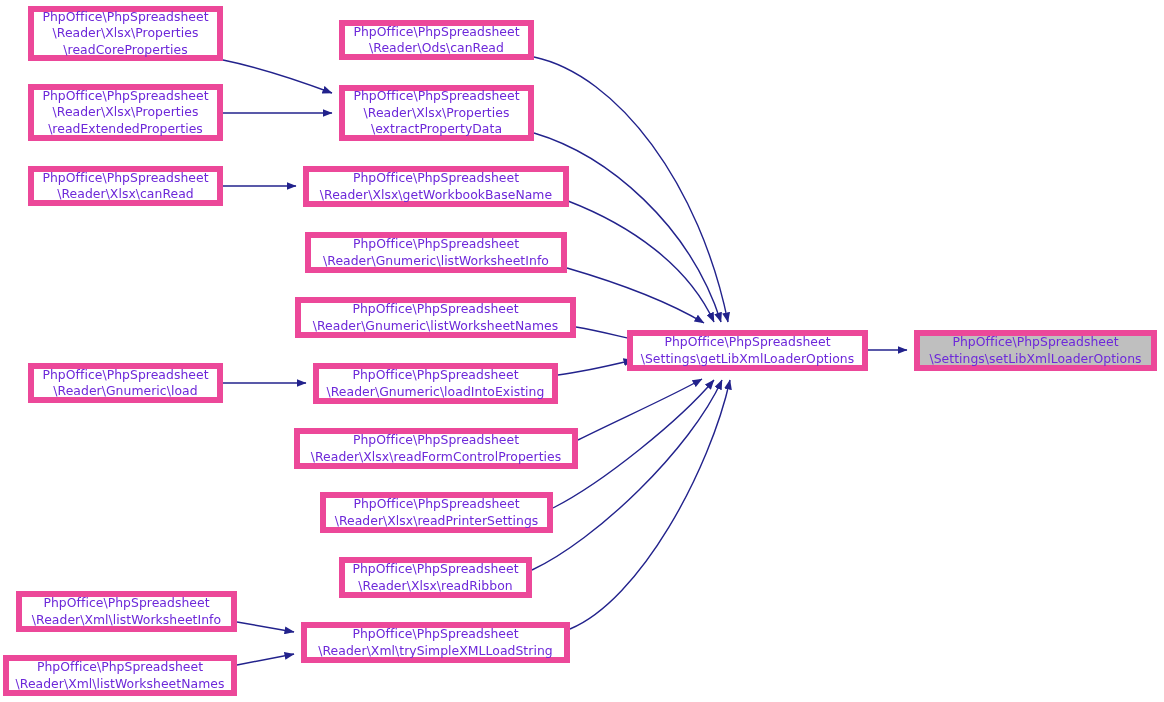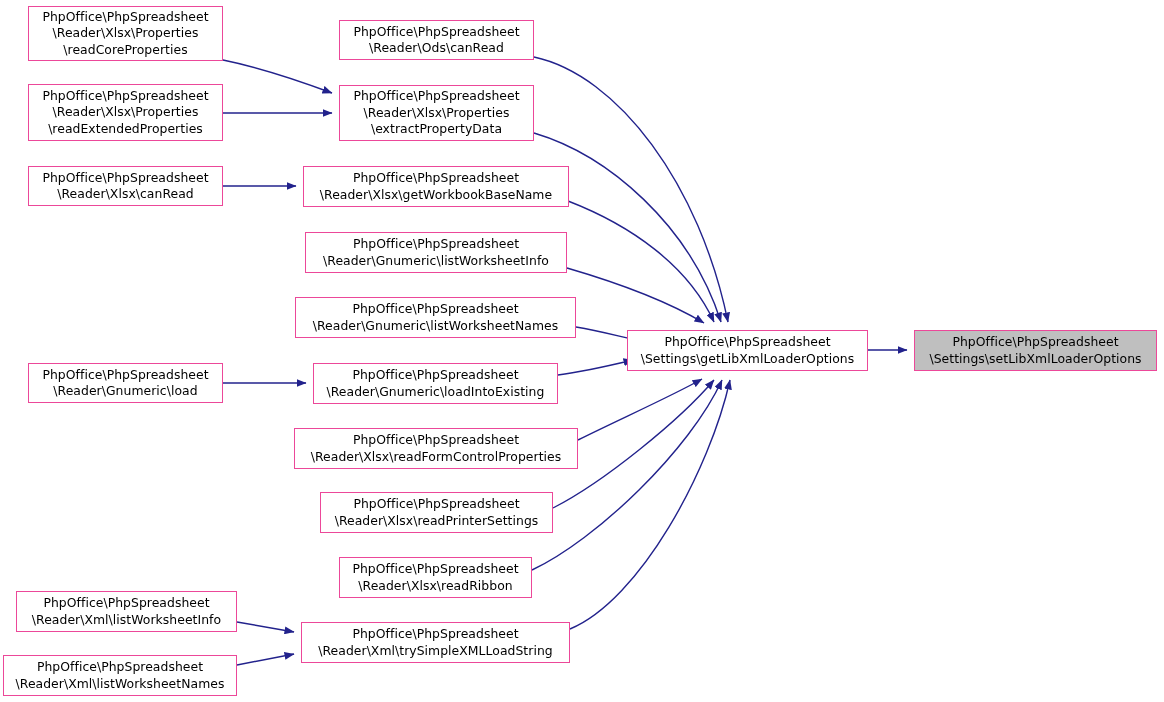--- a/index.html
+++ b/index.html
@@ -21,23 +21,23 @@
     position: absolute;
     left: 0;
     top: 0;
     width: 1164px;
     height: 702px;
     pointer-events: none;
   }
   .node {
     position: absolute;
     box-sizing: border-box;
-    border: 1px solid #ec4899;
+    border: 6px solid #ec4899;
     background: #ffffff;
-    color: #000000;
+    color: #6d28d9;
     display: flex;
     align-items: center;
     justify-content: center;
     text-align: center;
     font-size: 12.4px;
     line-height: 1.32;
     letter-spacing: 0.05px;
     white-space: pre-line;
     z-index: 2;
   }

